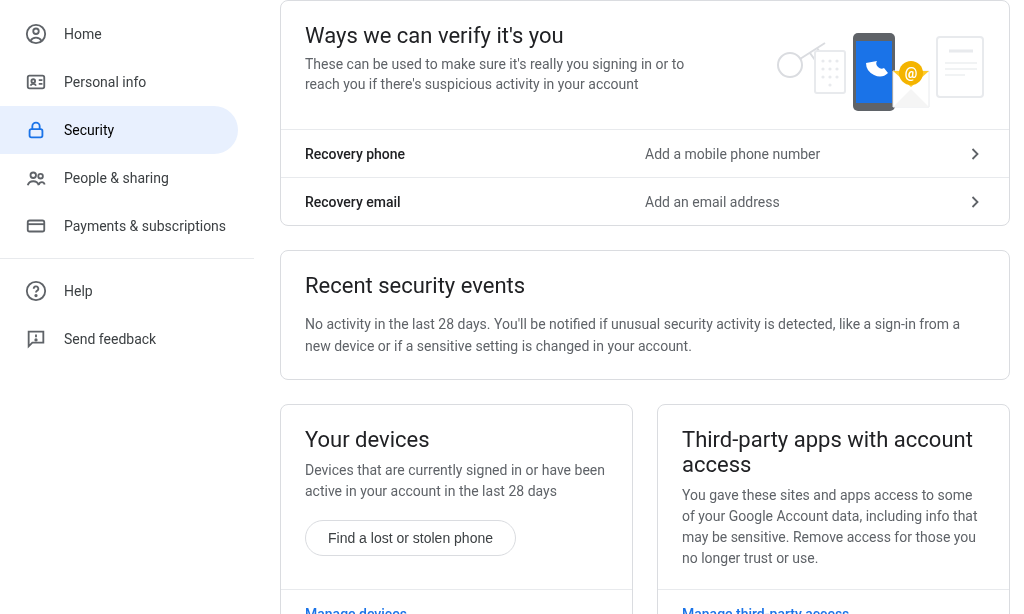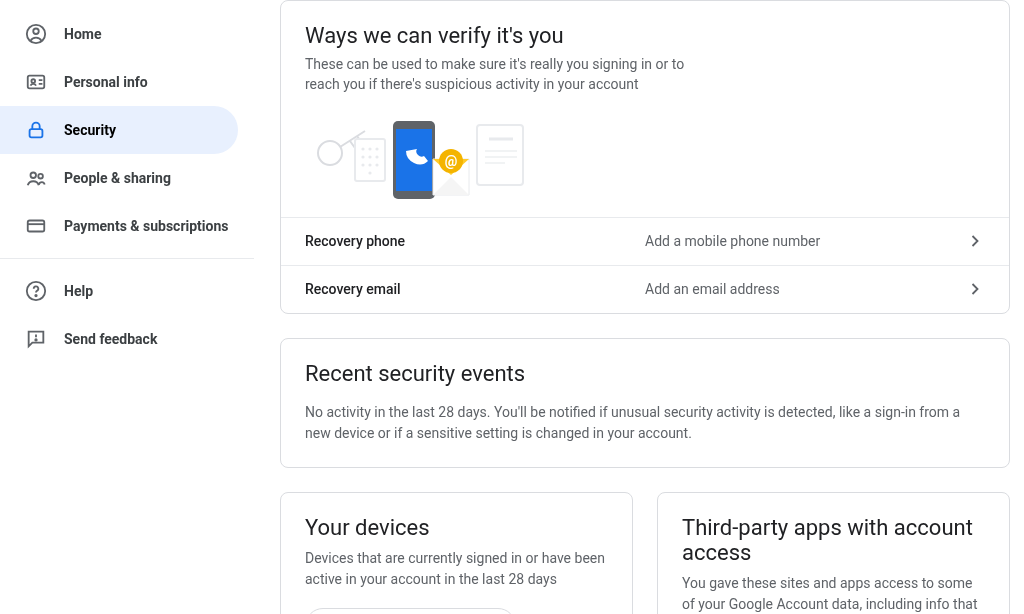--- a/index.html
+++ b/index.html
@@ -21,21 +21,21 @@
   .nav-item {
     display: flex;
     align-items: center;
     height: 48px;
     padding-left: 24px;
     border-radius: 0 24px 24px 0;
     margin-right: 16px;
     cursor: pointer;
     font-size: 14px;
     color: #3c4043;
-    font-weight: 700;
+    font-weight: 400;
   }
   .nav-item .nav-icon {
     width: 24px;
     height: 24px;
     margin-right: 16px;
     display: flex;
     align-items: center;
     justify-content: center;
     color: #5f6368;
   }
@@ -57,21 +57,20 @@
     border: 1px solid #dadce0;
     border-radius: 8px;
     margin-bottom: 24px;
     overflow: hidden;
   }
   .card-head {
     padding: 22px 24px 16px 24px;
     display: flex;
     align-items: flex-start;
     gap: 16px;
-    flex-direction: column;
   }
   .card-head-text { flex: 1; }
   .card-title {
     font-size: 22px;
     font-weight: 400;
     color: #202124;
     margin-bottom: 6px;
   }
   .card-sub {
     font-size: 14px;

